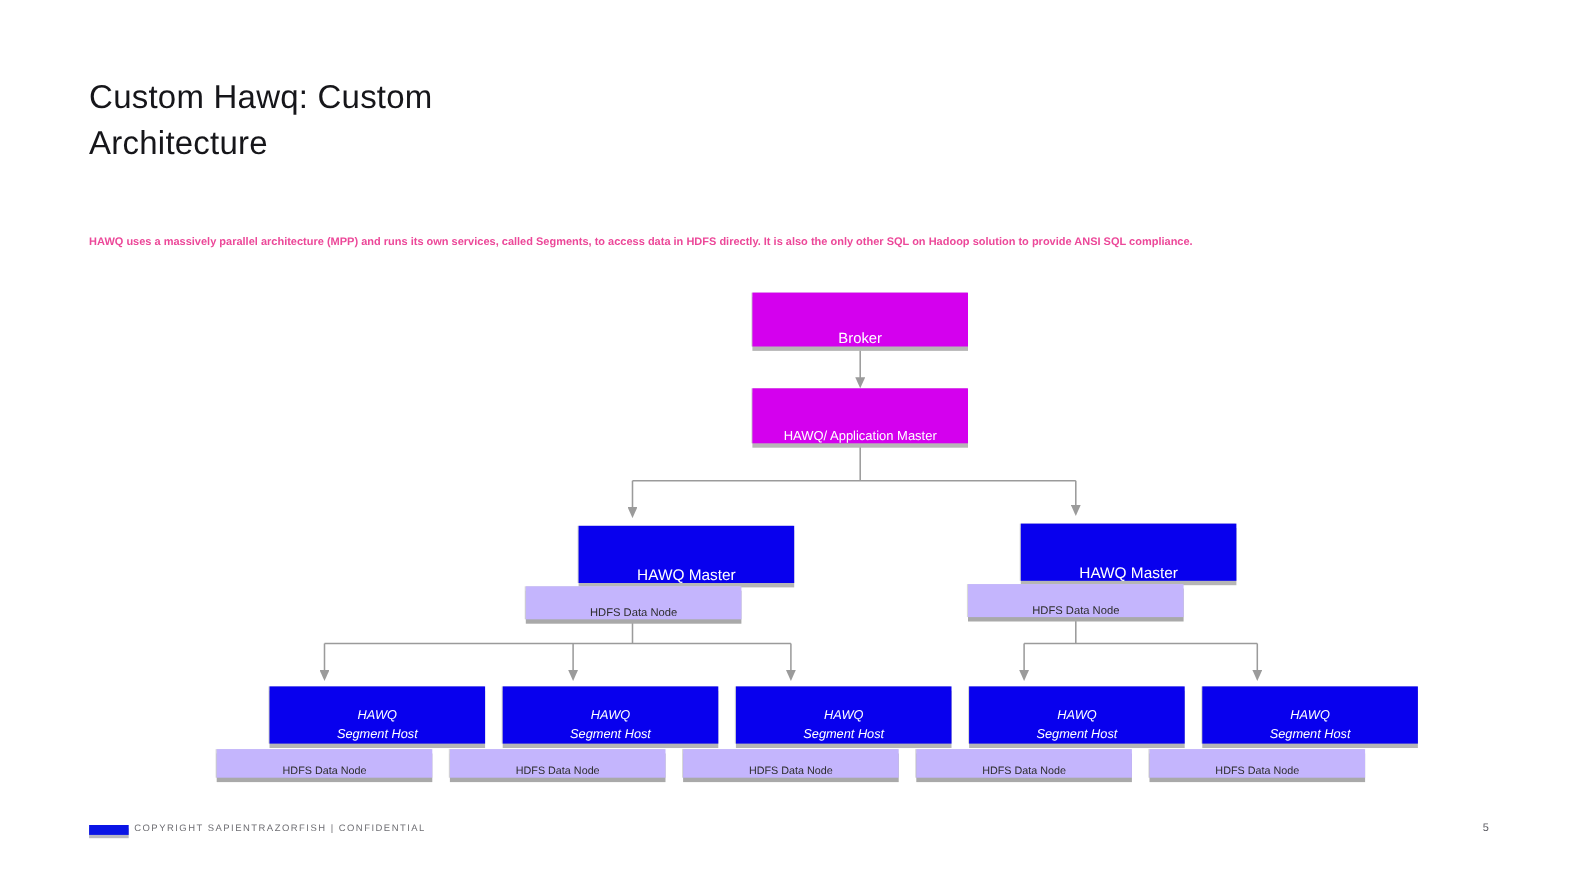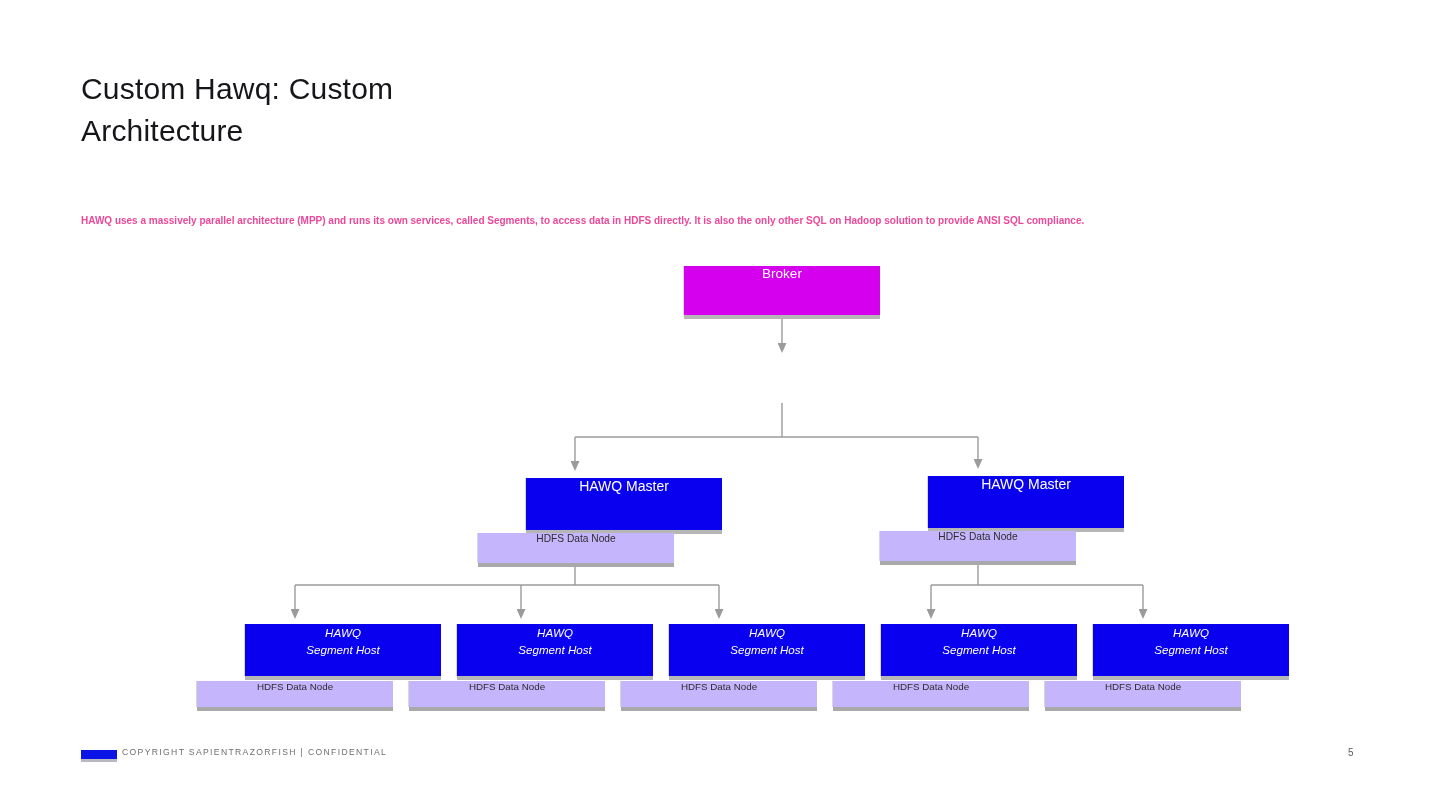--- a/index.html
+++ b/index.html
@@ -54,21 +54,21 @@
     left: 0;
     top: 0;
     width: 1440px;
     height: 470px;
   }
 
   .node {
     position: absolute;
     box-sizing: border-box;
     display: flex;
-    align-items: flex-start;
+    align-items: flex-end;
     justify-content: center;
     text-align: center;
   }
 
   .node-top {
     color: #ffffff;
     box-shadow: 0 4px 0 0 #b6b6b6, -1px 0 0 0 #d8d8d8;
   }
 
   .node-magenta { background: #d400ee; }
@@ -153,20 +153,23 @@
       <line x1="931" y1="330" x2="1143" y2="330"></line>
       <line x1="931" y1="330" x2="931" y2="355" marker-end="url(#arrow)"></line>
       <line x1="1143" y1="330" x2="1143" y2="355" marker-end="url(#arrow)"></line>
     </g>
   </svg>
 
   <div class="node node-top node-magenta label-1line" style="left:684px; top:11px; width:196px; height:49px; font-size:13.5px;">
     <span>Broker</span>
   </div>
 
+  <div class="node node-top node-magenta label-1line" style="left:684px; top:98px; width:196px; height:50px; font-size:11.8px;">
+    <span>HAWQ/ Application Master</span>
+  </div>
 
   <div class="node node-top node-blue label-1line" style="left:478px; top:223px; width:196px; height:52px; font-size:14px;">
     <span>HAWQ Master</span>
   </div>
   <div class="node node-gray label-1line" style="left:478px; top:278px; width:196px; height:30px; font-size:10.2px;">
     <span>HDFS Data Node</span>
   </div>
 
   <div class="node node-top node-blue label-1line" style="left:880px; top:221px; width:196px; height:52px; font-size:14px;">
     <span>HAWQ Master</span>

